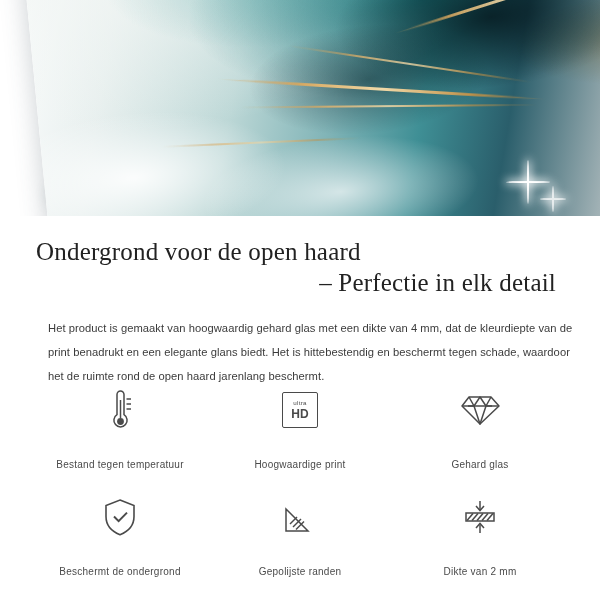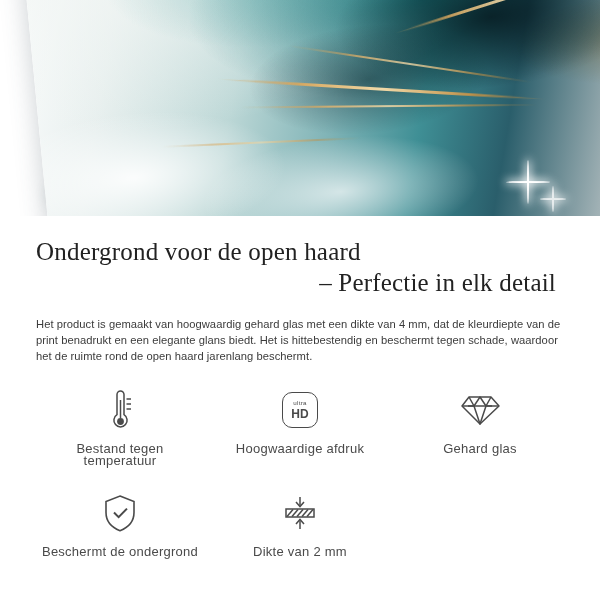--- a/index.html
+++ b/index.html
@@ -128,24 +128,24 @@
     width: 520px;
     font-family: "Liberation Serif", serif;
     font-size: 25px;
     line-height: 31px;
     color: #222222;
     font-weight: 400;
     letter-spacing: 0.2px;
   }
   .headline .l2 { display: block; text-align: right; }
   .body-copy {
-    margin: 18px 0 0 36px;
+    margin: 18px 0 0 48px;
     width: 528px;
     font-size: 11.2px;
-    line-height: 16px;
+    line-height: 24px;
     color: #3b3b3b;
     letter-spacing: 0.05px;
   }
 
   
   .features {
     position: absolute;
     left: 30px;
     top: 170px;
     width: 540px;
@@ -161,32 +161,32 @@
   }
   .feature-icon {
     width: 52px;
     height: 48px;
     display: flex;
     align-items: center;
     justify-content: center;
     color: #4a4a4a;
   }
   .feature-label {
-    margin-top: 9px;
-    font-size: 13px;
+    margin-top: 25px;
+    font-size: 10px;
     color: #4a4a4a;
     letter-spacing: 0.25px;
     line-height: 12px;
     max-width: 160px;
   }
   .ultrahd {
     width: 34px;
     height: 34px;
     border: 1.6px solid #4a4a4a;
-    border-radius: 10px;
+    border-radius: 2px;
     display: flex;
     flex-direction: column;
     align-items: center;
     justify-content: center;
     line-height: 1;
   }
   .ultrahd .u-top {
     font-size: 6.2px;
     letter-spacing: 0.3px;
     margin-bottom: 1px;
@@ -246,21 +246,21 @@
         <div class="feature-label">Bestand tegen temperatuur</div>
       </div>
 
       <div class="feature">
         <div class="feature-icon">
           <div class="ultrahd">
             <span class="u-top">ultra</span>
             <span class="u-bot">HD</span>
           </div>
         </div>
-        <div class="feature-label">Hoogwaardige afdruk</div>
+        <div class="feature-label">Hoogwaardige print</div>
       </div>
 
       <div class="feature">
         <div class="feature-icon">
           <svg width="42" height="38" viewBox="0 0 42 38" fill="none" stroke="#4a4a4a" stroke-width="1.5" stroke-linejoin="round">
             <path d="M10 6 h22 l8 9 -19 18 L3 15z"></path>
             <path d="M3 15 h37"></path>
             <path d="M10 6 l5 9 -6 0"></path>
             <path d="M32 6 l-5 9 6 0"></path>
             <path d="M15 15 l6 18 6 -18"></path>
@@ -273,20 +273,31 @@
       <div class="feature">
         <div class="feature-icon">
           <svg width="38" height="42" viewBox="0 0 38 42" fill="none" stroke="#4a4a4a" stroke-width="1.6">
             <path d="M19 4 L33 9.5 v11c0 9-6.4 15.2-14 18.2C11.4 35.7 5 29.5 5 20.5v-11z"></path>
             <path d="M13 20.5 l4.6 4.6 L26 16.6" stroke-width="2"></path>
           </svg>
         </div>
         <div class="feature-label">Beschermt de ondergrond</div>
       </div>
 
+      <div class="feature">
+        <div class="feature-icon">
+          <svg width="38" height="38" viewBox="0 0 38 38" fill="none" stroke="#4a4a4a" stroke-width="1.5">
+            <path d="M5 33 V11 L27 33 z"></path>
+            <line x1="12" y1="29" x2="20" y2="21"></line>
+            <line x1="15" y1="31.5" x2="23" y2="23.5"></line>
+            <line x1="9" y1="26" x2="16" y2="19"></line>
+          </svg>
+        </div>
+        <div class="feature-label">Gepolijste randen</div>
+      </div>
 
       <div class="feature">
         <div class="feature-icon">
           <svg width="42" height="40" viewBox="0 0 42 40" fill="none" stroke="#4a4a4a" stroke-width="1.5">
             <line x1="21" y1="4" x2="21" y2="12"></line>
             <path d="M17 9 l4 4.5 4 -4.5" fill="none"></path>
             <rect x="7" y="16" width="28" height="8" fill="none"></rect>
             <line x1="8" y1="23.5" x2="14" y2="16.5"></line>
             <line x1="13" y1="23.5" x2="19" y2="16.5"></line>
             <line x1="18" y1="23.5" x2="24" y2="16.5"></line>

